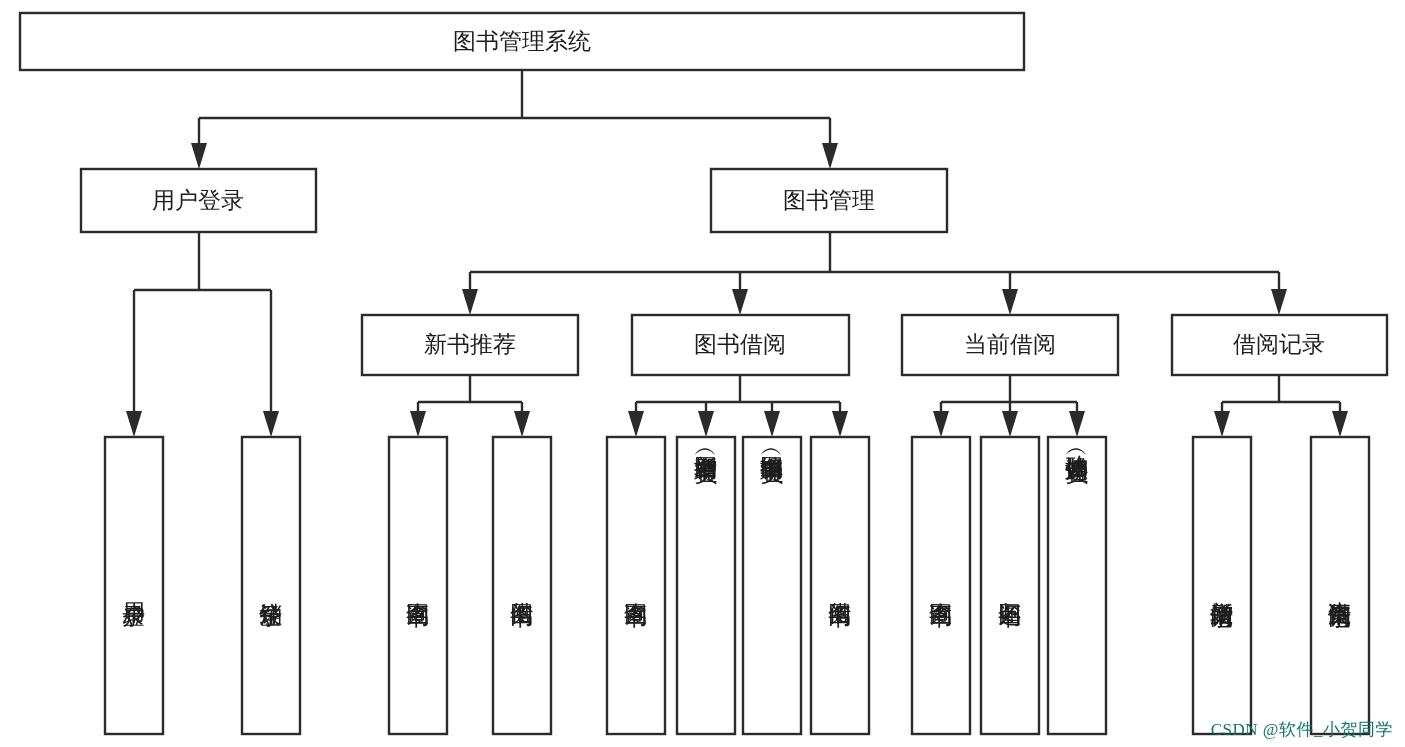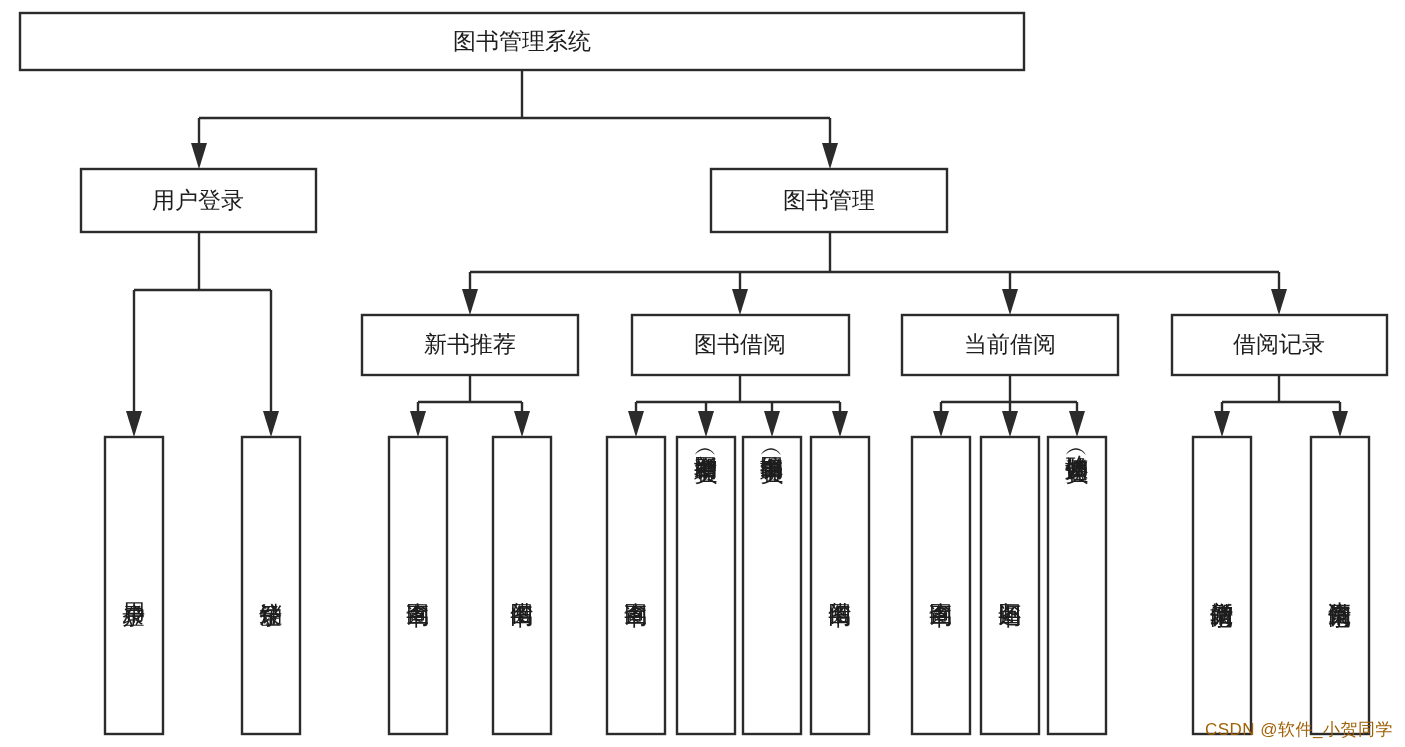--- a/index.html
+++ b/index.html
@@ -61,23 +61,23 @@
     font-size: 23px;
     color: #1d1d1d;
     line-height: 1.06;
     letter-spacing: 1px;
     white-space: nowrap;
   }
   .watermark {
     position: absolute;
     right: 12px;
     bottom: 6px;
-    font-family: Liberation Sans, sans-serif;
+    font-family: Liberation Serif, serif;
     font-size: 17px;
-    color: #a16207;
+    color: #0f766e;
     letter-spacing: 0.5px;
     user-select: none;
   }
 </style>
 </head>
 <body>
 
 <div id="diagram-root">
 
   <svg class="flow" viewBox="0 0 1405 747" xmlns="http://www.w3.org/2000/svg">

